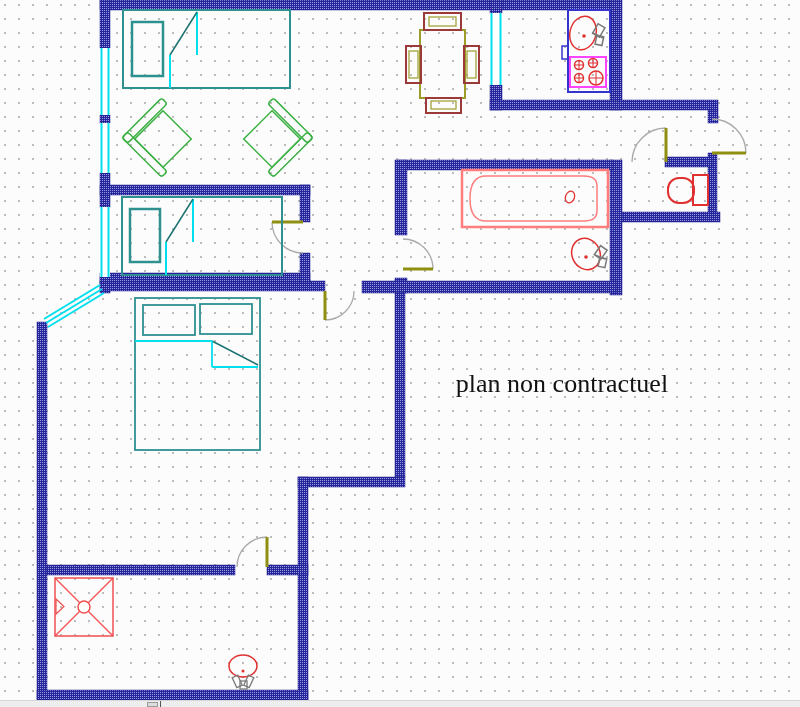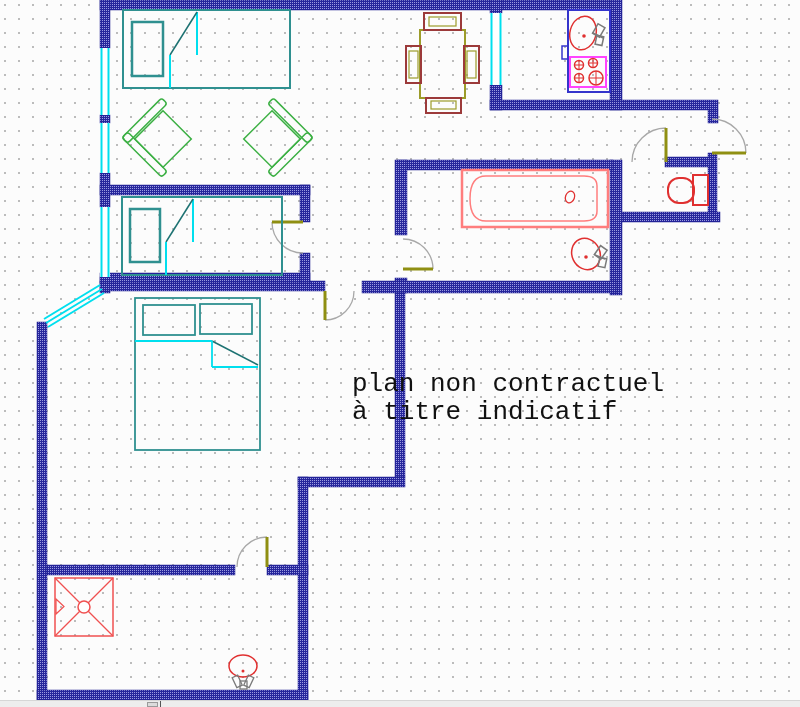--- a/index.html
+++ b/index.html
@@ -1,20 +1,20 @@
 <!DOCTYPE html>
 <html><head>
 <meta charset="utf-8">
 <style>
   html,body{margin:0;padding:0;background:#ffffff;}
   .canvas{position:relative;width:800px;height:707px;overflow:hidden;
           font-family:"Liberation Sans",sans-serif;}
   #plan-svg{display:block;position:absolute;left:0;top:0;}
-  .plan-note{position:absolute;width:420px;
-             font-family:Liberation Mono, monospace;line-height:28px;}
+  .plan-note{position:absolute;width:420px;text-align:center;
+             font-family:Liberation Serif, serif;line-height:28px;}
   .status-strip{position:absolute;left:0;width:800px;height:7px;box-sizing:border-box;}
   .strip-handle{position:absolute;}
   .strip-caret{position:absolute;width:1px;height:7px;}
 </style>
 </head>
 <body>
 
 <div class="canvas">
   <svg id="plan-svg" width="800" height="700">
       <defs>
@@ -213,20 +213,19 @@
           <line fill="none" stroke="#00dfee" stroke-width="1.8" x1="135" y1="341" x2="212" y2="341"></line>
           <line fill="none" stroke="#1d7272" stroke-width="1.5" x1="212" y1="341" x2="258" y2="365"></line>
           <line fill="none" stroke="#00dfee" stroke-width="1.8" x1="212" y1="341" x2="212" y2="367"></line>
           <line fill="none" stroke="#00dfee" stroke-width="1.8" x1="212" y1="367" x2="258" y2="367"></line>
         </g>
       </g>
     </svg>
 
   <div class="plan-note" id="plan-note" style="left: 352px; top: 370px; color: rgb(17, 17, 17); font-size: 26px;">
     <div>plan non contractuel</div>
-    <div>à titre indicatif</div>
   </div>
 
   <div class="status-strip" id="status-strip" style="top: 700px; height: 7px; background: rgb(237, 237, 237); border-top: 1px solid rgb(214, 214, 214);">
     <div class="strip-handle" id="strip-handle" style="left: 147px; top: 1px; width: 11px; height: 5px; background: rgb(220, 220, 220); border: 1px solid rgb(154, 154, 154); box-sizing: border-box;"></div>
     <div class="strip-caret" id="strip-caret" style="left: 160px; top: 0px; background: rgb(85, 85, 85);"></div>
   </div>
 </div>
 
 </body></html>

